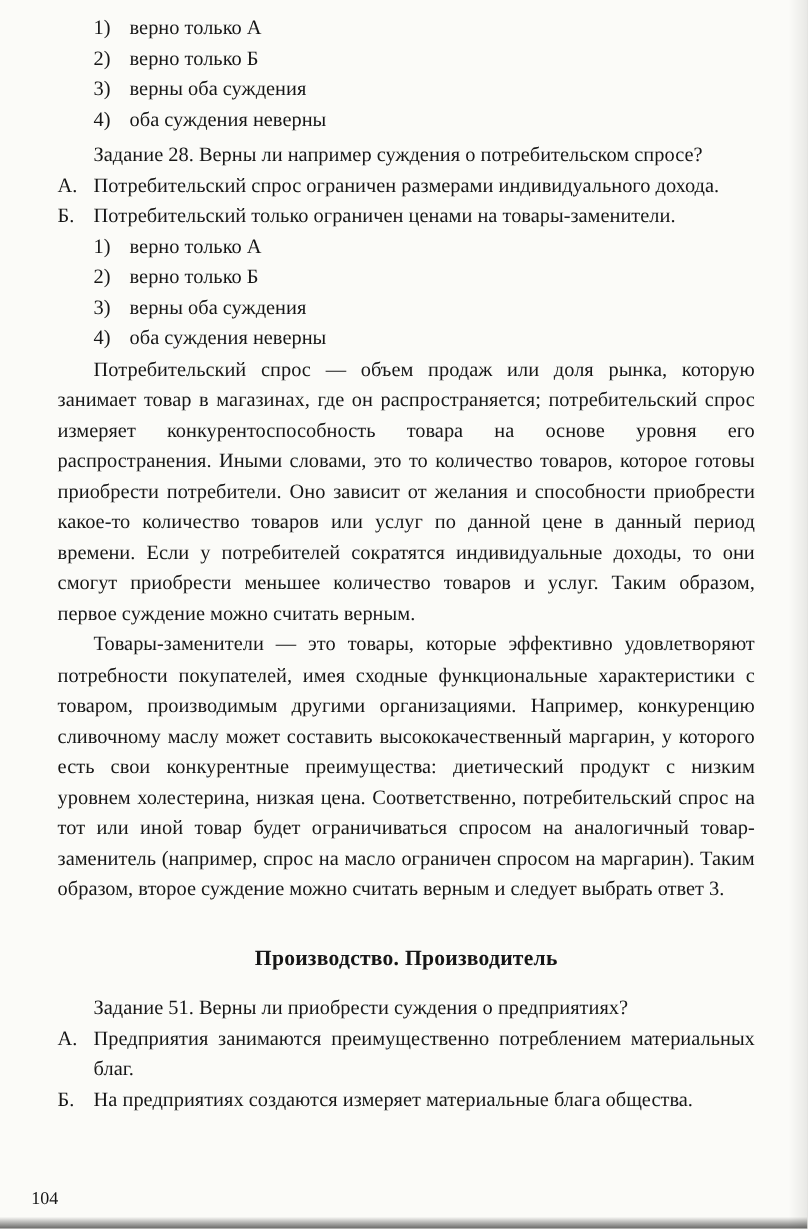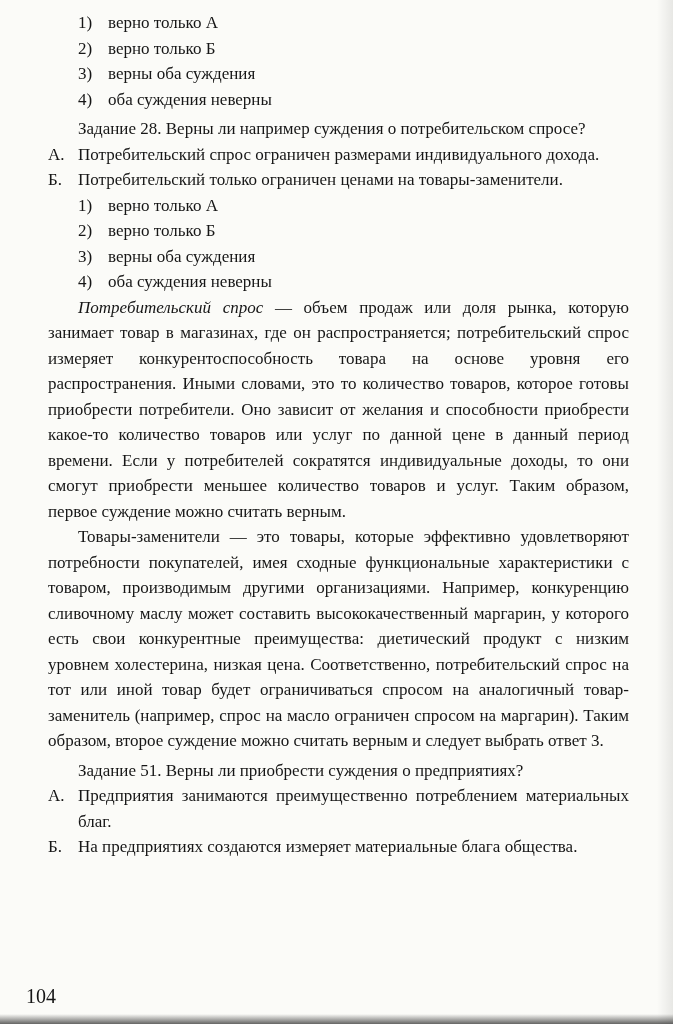--- a/index.html
+++ b/index.html
@@ -28,21 +28,21 @@
   }
   .para {
     margin: 0;
     text-indent: 30px;
   }
   .task-para {
     margin: 4px 0 0 0;
     text-indent: 30px;
   }
   .bold { font-weight: normal; }
-  .italic { font-style: italic; }
+  .italic { }
   .options { margin: 0; }
   .option {
     position: relative;
     padding-left: 60px;
     text-align: left;
   }
   .option .num {
     position: absolute;
     left: 30px;
   }
@@ -60,21 +60,21 @@
     text-align: center;
     font-weight: bold;
     font-size: 18px;
     letter-spacing: 0.2px;
     text-indent: 0;
   }
   .page-number {
     position: absolute;
     left: 26px;
     bottom: 16px;
-    font-size: 20px;
+    font-size: 15px;
   }
   .scan-edge-right {
     position: absolute;
     top: 0; right: 0;
     width: 16px; height: 100%;
     background: linear-gradient(to right, rgba(0,0,0,0), rgba(0,0,0,0.08));
     pointer-events: none;
   }
   .scan-edge-bottom {
     position: absolute;
@@ -137,20 +137,21 @@
         <span class="num">4)</span>
         <span class="txt">оба суждения неверны</span>
       </div>
     </div>
 
     <p class="para">
       <span class="italic">Потребительский спрос</span><span> — объем продаж или доля рынка, которую занимает товар в магазинах, где он распространяется; потребительский спрос измеряет конкурентоспособность товара на основе уровня его распространения. Иными словами, это то количество товаров, которое готовы приобрести потребители. Оно зависит от желания и способности приобрести какое-то количество товаров или услуг по данной цене в данный период времени. Если у потребителей сократятся индивидуальные доходы, то они смогут приобрести меньшее количество товаров и услуг. Таким образом, первое суждение можно считать верным.</span>
     </p>
     <p class="para">Товары-заменители — это товары, которые эффективно удовлетворяют потребности покупателей, имея сходные функциональные характеристики с товаром, производимым другими организациями. Например, конкуренцию сливочному маслу может составить высококачественный маргарин, у которого есть свои конкурентные преимущества: диетический продукт с низким уровнем холестерина, низкая цена. Соответственно, потребительский спрос на тот или иной товар будет ограничиваться спросом на аналогичный товар-заменитель (например, спрос на масло ограничен спросом на маргарин). Таким образом, второе суждение можно считать верным и следует выбрать ответ 3.</p>
 
+    <h2 class="section-heading">Производство. Производитель</h2>
 
     <p class="task-para">
       <span class="bold">Задание 51.</span><span> Верны ли приобрести суждения о предприятиях?</span>
     </p>
     <div class="statement">
       <span class="label">А.</span>
       <span>Предприятия занимаются преимущественно потреблением материальных благ.</span>
     </div>
     <div class="statement">
       <span class="label">Б.</span>

